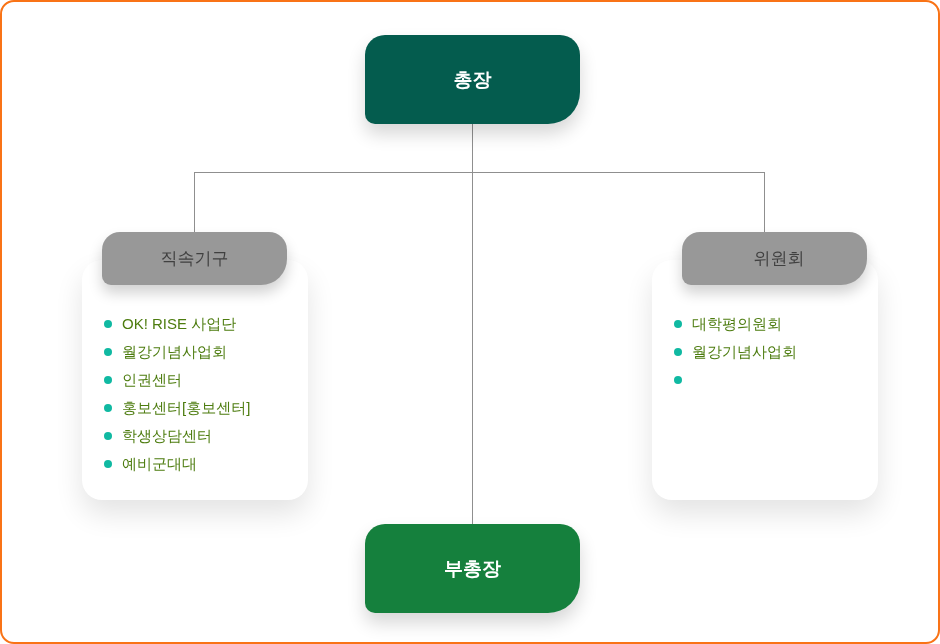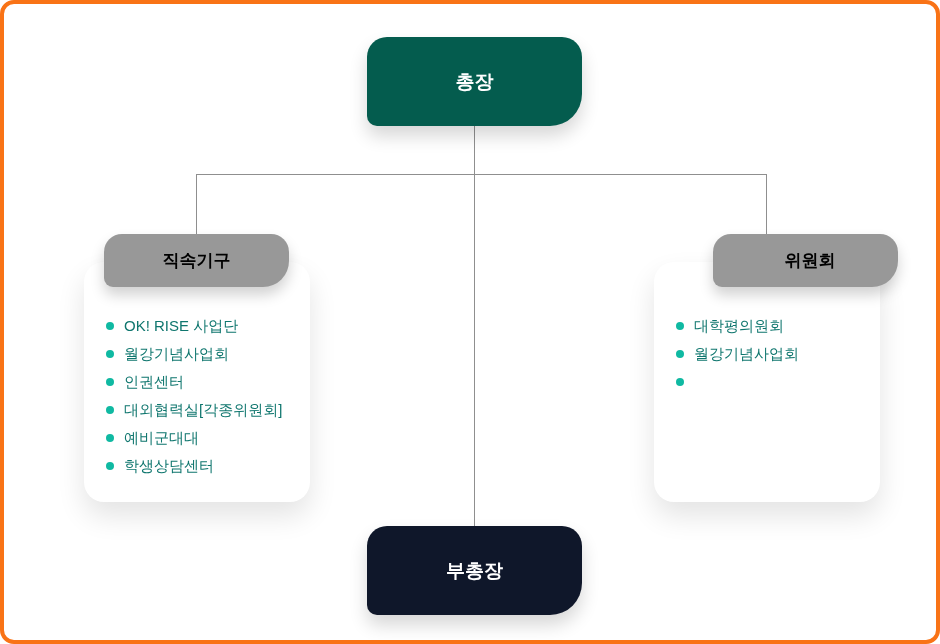--- a/index.html
+++ b/index.html
@@ -5,77 +5,77 @@
   * { margin: 0; padding: 0; box-sizing: border-box; }
   html, body { background: #ffffff; }
   body {
     width: 940px; height: 644px;
     font-family: "Liberation Sans", "DejaVu Sans", sans-serif;
   }
   .canvas {
     position: relative;
     width: 940px; height: 644px;
     background: #ffffff;
-    border: 4px solid #f97316;
+    border: 2px solid #f97316;
     border-radius: 14px;
     overflow: hidden;
   }
   
   .line { position: absolute; background: #8f8f8f; }
   .line.v { width: 1px; }
   .line.h { height: 1px; }
 
   
   .node {
     position: absolute;
     width: 215px; height: 89px;
     display: flex; align-items: center; justify-content: center;
     color: #ffffff;
     font-size: 19px; font-weight: 700;
     border-radius: 20px 20px 32px 10px;
     box-shadow: 0 10px 18px rgba(0,0,0,0.16);
     z-index: 3;
   }
   .node.president { left: 363px; top: 33px; background: #045c4e; }
-  .node.vice      { left: 363px; top: 522px; background: #0f172a; }
+  .node.vice      { left: 363px; top: 522px; background: #15803d; }
 
   
   .group-header {
     position: absolute;
     width: 185px; height: 53px;
     display: flex; align-items: center; justify-content: center;
     background: #989898;
-    color: #000000;
-    font-size: 17px; font-weight: 700;
+    color: #404040;
+    font-size: 17px; font-weight: 400;
     border-radius: 18px 18px 26px 9px;
     box-shadow: 0 8px 14px rgba(0,0,0,0.18);
     z-index: 3;
   }
   .group-header.left  { left: 100px; top: 230px; }
-  .group-header.right { left: 709px; top: 230px; padding-left: 9px; }
+  .group-header.right { left: 680px; top: 230px; padding-left: 9px; }
 
   
   .card {
     position: absolute;
     width: 226px; height: 240px;
     background: #ffffff;
     border-radius: 20px;
     box-shadow: 0 14px 28px rgba(0,0,0,0.11);
     padding: 50px 18px 0 22px;
     z-index: 2;
   }
   .card.left  { left: 80px;  top: 258px; }
   .card.right { left: 650px; top: 258px; }
 
   .card ul { list-style: none; }
   .card li {
     display: flex; align-items: center;
     height: 28px;
     font-size: 15px;
-    color: #0f766e;
+    color: #4d7c0f;
     white-space: nowrap;
   }
   .dot {
     flex: 0 0 auto;
     width: 8px; height: 8px;
     border-radius: 50%;
     background: #10b9a2;
     margin-right: 10px;
   }
 </style>
@@ -105,29 +105,29 @@
       <li>
         <span class="dot"></span>
         <span>월강기념사업회</span>
       </li>
       <li>
         <span class="dot"></span>
         <span>인권센터</span>
       </li>
       <li>
         <span class="dot"></span>
-        <span>대외협력실[각종위원회]</span>
+        <span>홍보센터[홍보센터]</span>
+      </li>
+      <li>
+        <span class="dot"></span>
+        <span>학생상담센터</span>
       </li>
       <li>
         <span class="dot"></span>
         <span>예비군대대</span>
-      </li>
-      <li>
-        <span class="dot"></span>
-        <span>학생상담센터</span>
       </li>
     </ul>
   </div>
 
   <div class="group-header right">
     <span>위원회</span>
   </div>
   <div class="card right">
     <ul>
       <li>

